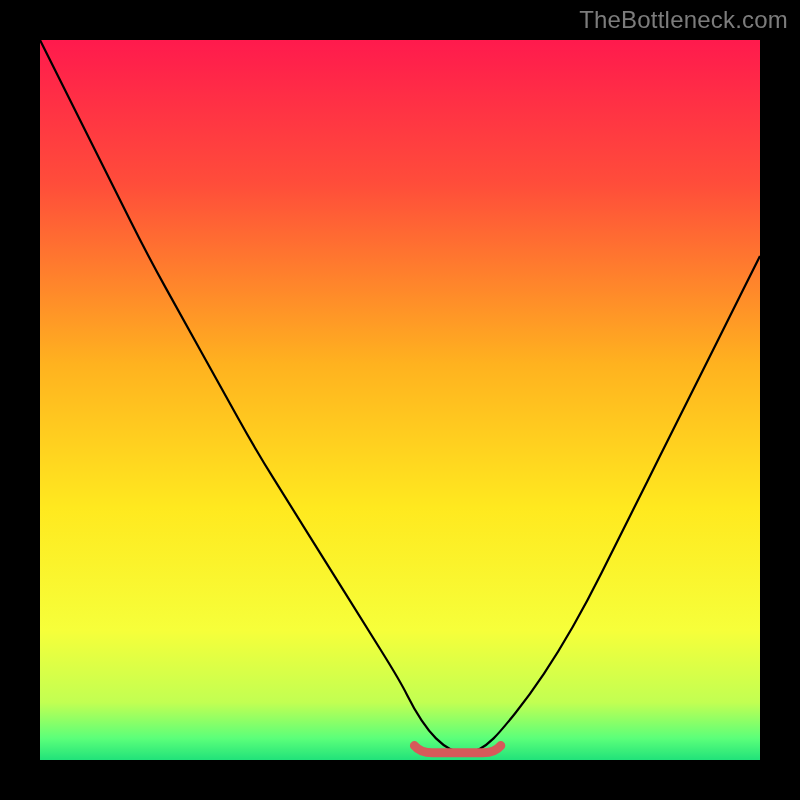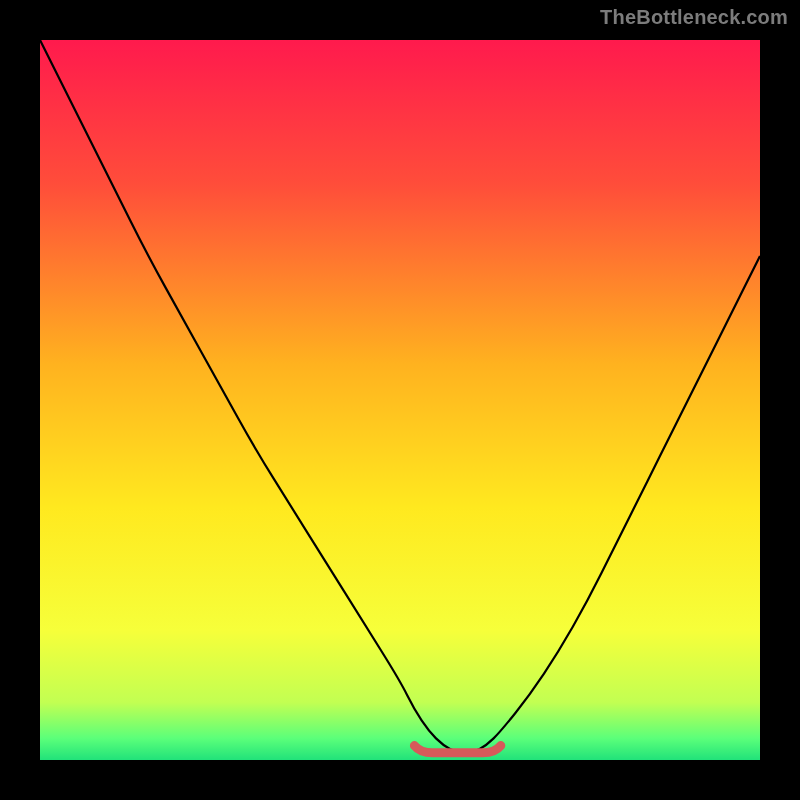--- a/index.html
+++ b/index.html
@@ -33,22 +33,22 @@
   }
   .curve-svg {
     position: absolute;
     inset: 0;
   }
   .watermark {
     position: absolute;
     top: 6px;
     right: 12px;
     color: #7c7c7c;
-    font-size: 20px;
-    font-weight: 700;
+    font-size: 24px;
+    font-weight: 400;
     letter-spacing: 0.2px;
   }
 </style>
 </head>
 <body>
 
 <div class="frame">
 
   <div class="watermark">TheBottleneck.com</div>
 

